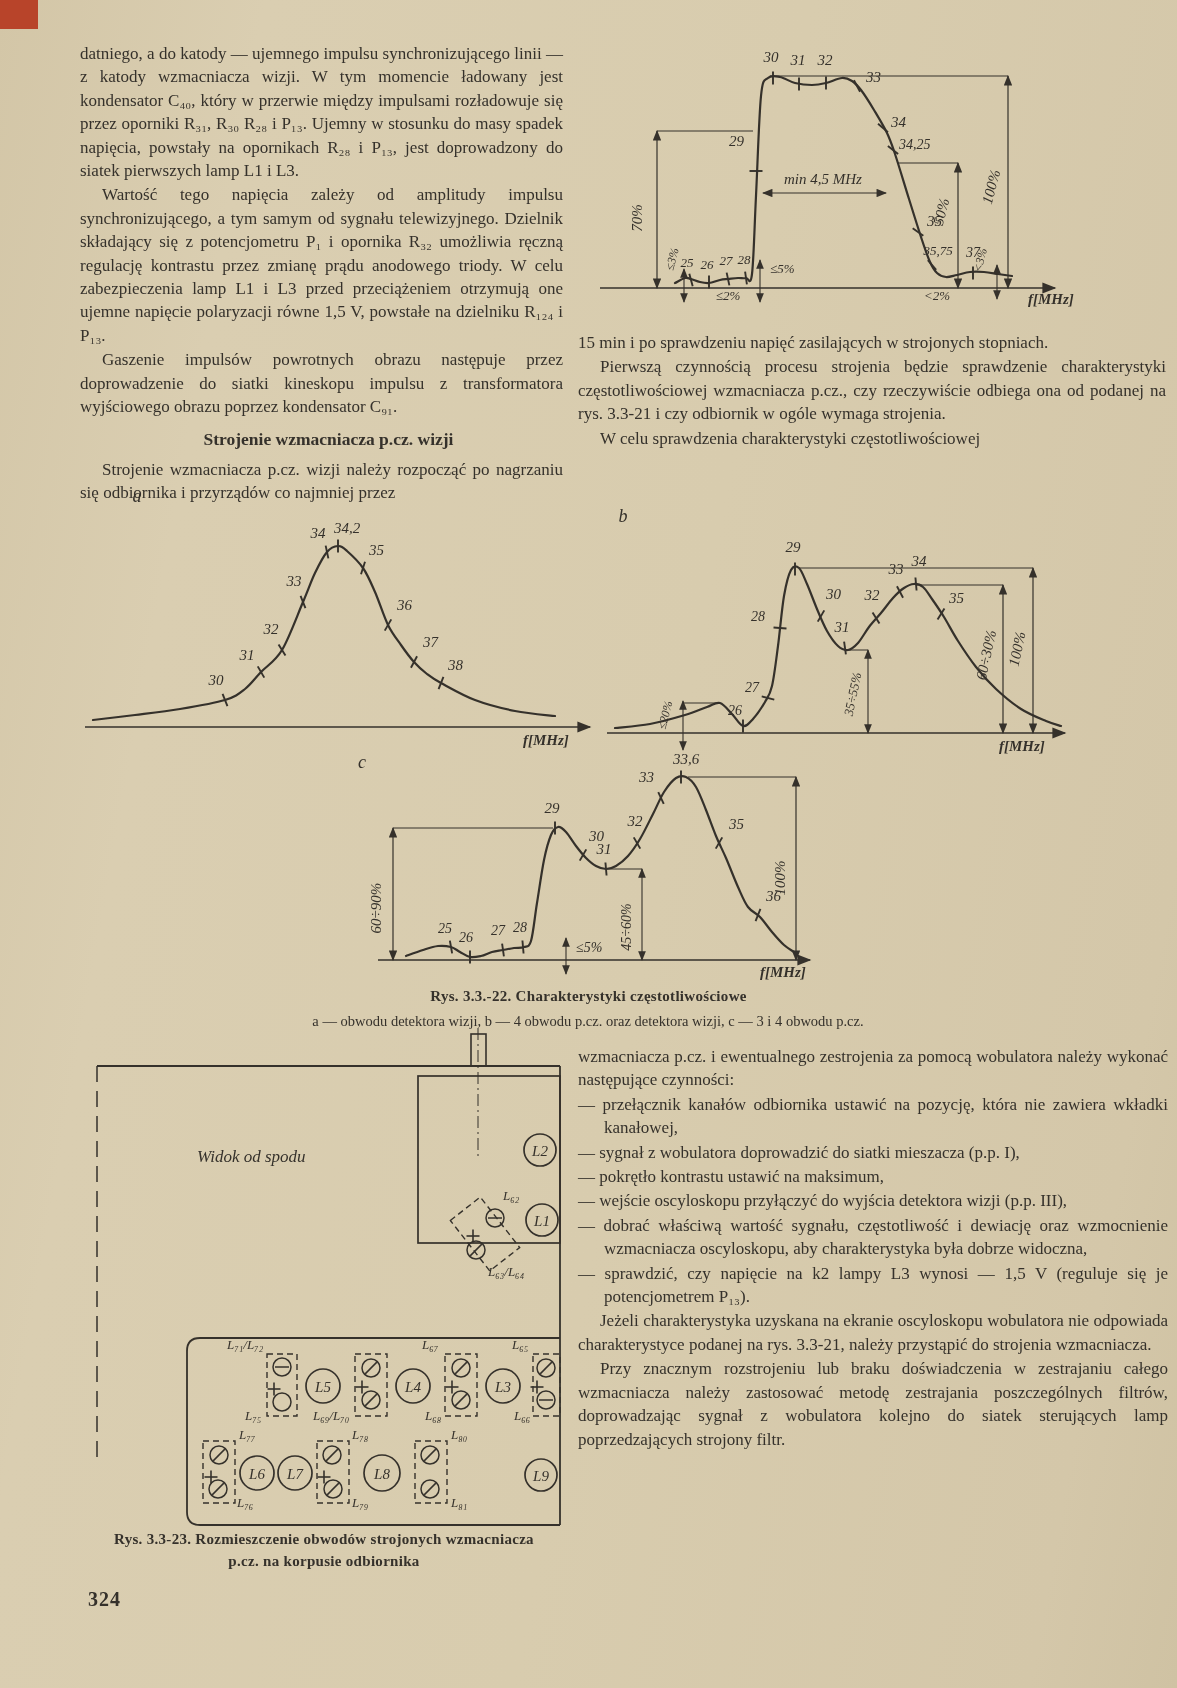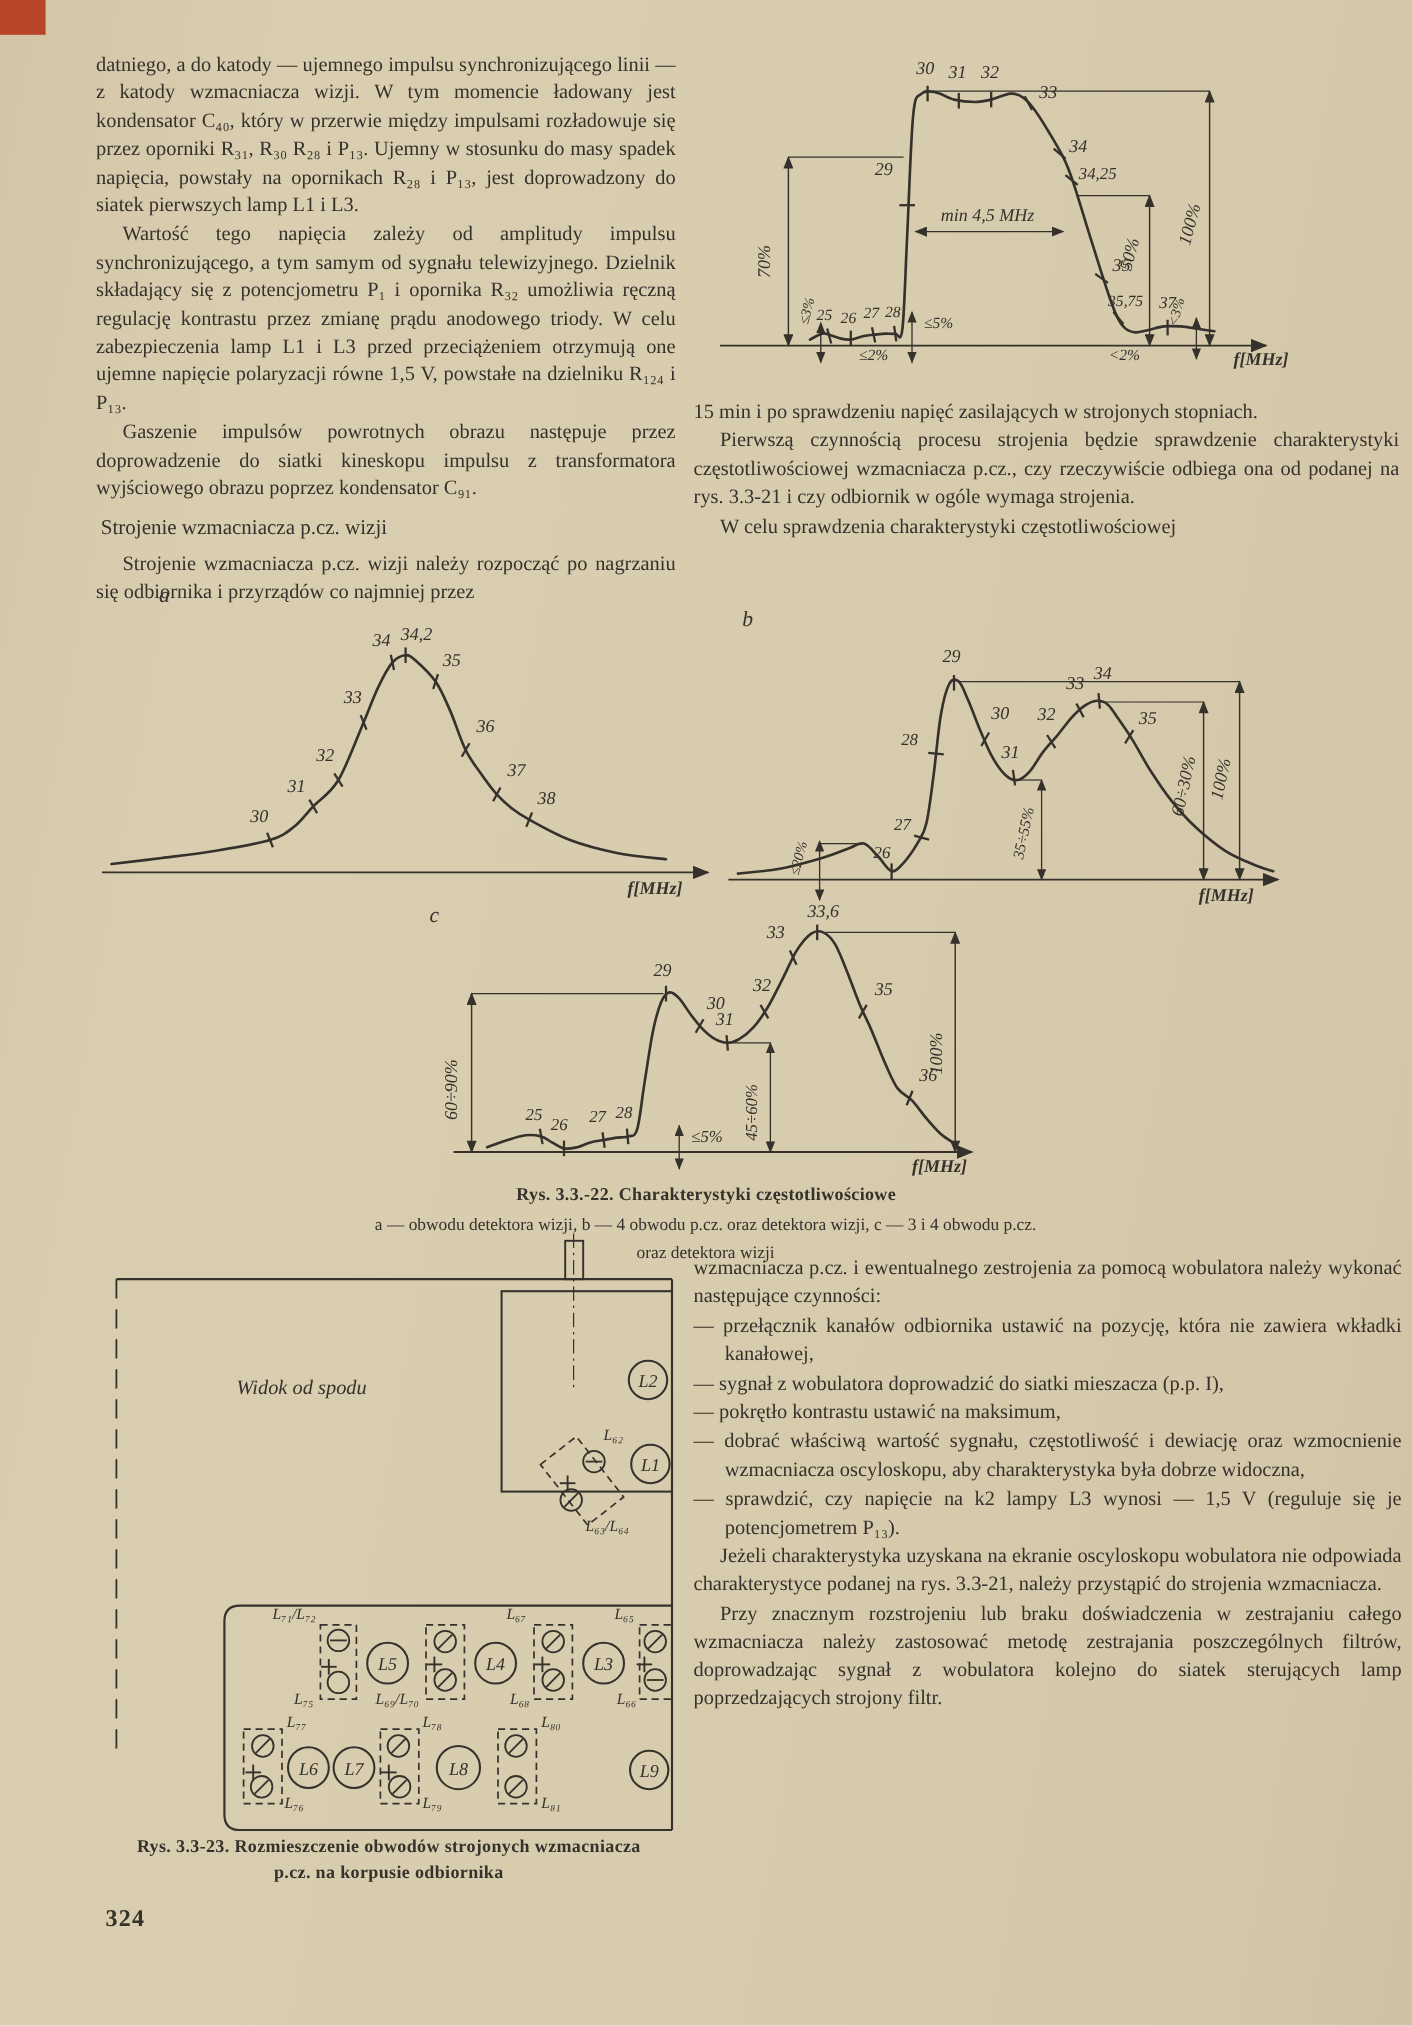--- a/index.html
+++ b/index.html
@@ -2,21 +2,21 @@
 <html><head>
 <meta charset="utf-8">
 <style>
   html,body{margin:0;padding:0;}
   .page{position:relative;width:1177px;height:1688px;background:linear-gradient(100deg,#d3c6a7 0%,#daceb1 18%,#d8ccae 55%,#d4c7a9 90%,#cfc2a3 100%);
         color:#35312b;font-family:"Liberation Serif",serif;overflow:hidden;}
   .corner-mark{position:absolute;left:0;top:0;width:38px;height:29px;background:#b8442a;}
   .blk{position:absolute;font-size:17px;line-height:23.4px;text-align:justify;}
   .blk p{margin:0 0 1px 0;}
   .blk p.ind{text-indent:22px;}
-  .blk h3{font-size:17.5px;margin:9px 0 7px 4px;font-weight:normal;text-align:left;}
+  .blk h3{font-size:17.5px;margin:9px 0 7px 14px;font-weight:bold;text-align:center;}
   .blk p.bullet{padding-left:26px;text-indent:-26px;text-align:justify;}
   .caption{position:absolute;font-weight:bold;font-size:15px;text-align:center;letter-spacing:.3px;}
   .caption-sub{position:absolute;font-size:14.5px;text-align:center;font-weight:normal;}
   .fig{position:absolute;}
   .fig svg{overflow:visible;display:block;}
   .pageno{position:absolute;font-size:20px;font-weight:bold;letter-spacing:1px;}
 </style>
 </head>
 <body>
 
@@ -231,21 +231,20 @@
         <line x1="218" y1="228" x2="218" y2="264" stroke="#35312b" stroke-width="1.1" fill="none" marker-end="url(#fc-e)" marker-start="url(#fc-s)"></line>
         <text x="228" y="242" fill="#35312b" font-size="14" text-anchor="start" font-style="italic" font-family="&quot;Liberation Serif&quot;,serif">≤5%</text>
         <line x1="340" y1="67" x2="448" y2="67" stroke="#35312b" stroke-width="1" fill="none"></line>
         <line x1="448" y1="67" x2="448" y2="250" stroke="#35312b" stroke-width="1.2" fill="none" marker-end="url(#fc-e)" marker-start="url(#fc-s)"></line>
         <text x="437" y="168" fill="#35312b" font-size="15" text-anchor="middle" font-style="italic" font-family="&quot;Liberation Serif&quot;,serif" transform="rotate(-90,437,168)">100%</text>
       </svg>
     </div>
 
   <div class="caption" style="left:0;top:988px;width:1177px;">Rys. 3.3.-22. Charakterystyki częstotliwościowe</div>
   <div class="caption-sub" style="left:138px;top:1013px;width:900px;">a — obwodu detektora wizji, b — 4 obwodu p.cz. oraz detektora wizji, c — 3 i 4 obwodu p.cz.</div>
-  <div class="caption-sub" style="left:138px;top:1036px;width:900px;">oraz detektora wizji</div>
 
   <div class="fig" style="left:85px;top:1028px;">
       <svg viewBox="0 0 480 500" width="480" height="500">
         <defs>
           <marker id="f23-e" viewBox="0 0 10 8" refX="9" refY="4" markerWidth="9" markerHeight="7" orient="auto">
             <path d="M0,0L10,4L0,8Z" fill="#35312b"></path>
           </marker>
           <marker id="f23-s" viewBox="0 0 10 8" refX="1" refY="4" markerWidth="9" markerHeight="7" orient="auto">
             <path d="M10,0L0,4L10,8Z" fill="#35312b"></path>
           </marker>
@@ -347,20 +346,21 @@
       </svg>
     </div>
   <div class="caption" style="left:85px;top:1531px;width:478px;">Rys. 3.3-23. Rozmieszczenie obwodów strojonych wzmacniacza</div>
   <div class="caption" style="left:85px;top:1553px;width:478px;">p.cz. na korpusie odbiornika</div>
 
   <div class="blk" style="left:578px;top:997px;width:590px;margin-top:48px;">
     <p>wzmacniacza p.cz. i ewentualnego zestrojenia za pomocą wobulatora należy wykonać następujące czynności:</p>
     <p class="bullet">— przełącznik kanałów odbiornika ustawić na pozycję, która nie zawiera wkładki kanałowej,</p>
     <p class="bullet">— sygnał z wobulatora doprowadzić do siatki mieszacza (p.p. I),</p>
     <p class="bullet">— pokrętło kontrastu ustawić na maksimum,</p>
+    <p class="bullet">— wejście oscyloskopu przyłączyć do wyjścia detektora wizji (p.p. III),</p>
     <p class="bullet">— dobrać właściwą wartość sygnału, częstotliwość i dewiację oraz wzmocnienie wzmacniacza oscyloskopu, aby charakterystyka była dobrze widoczna,</p>
     <p class="bullet">— sprawdzić, czy napięcie na k2 lampy L3 wynosi — 1,5 V (reguluje się je potencjometrem P₁₃).</p>
     <p class="ind">Jeżeli charakterystyka uzyskana na ekranie oscyloskopu wobulatora nie odpowiada charakterystyce podanej na rys. 3.3-21, należy przystąpić do strojenia wzmacniacza.</p>
     <p class="ind">Przy znacznym rozstrojeniu lub braku doświadczenia w zestrajaniu całego wzmacniacza należy zastosować metodę zestrajania poszczególnych filtrów, doprowadzając sygnał z wobulatora kolejno do siatek sterujących lamp poprzedzających strojony filtr.</p>
   </div>
 
   <div class="pageno" style="left:88px;top:1588px;text-align:right;">324</div>
 </div>
 
 </body></html>

